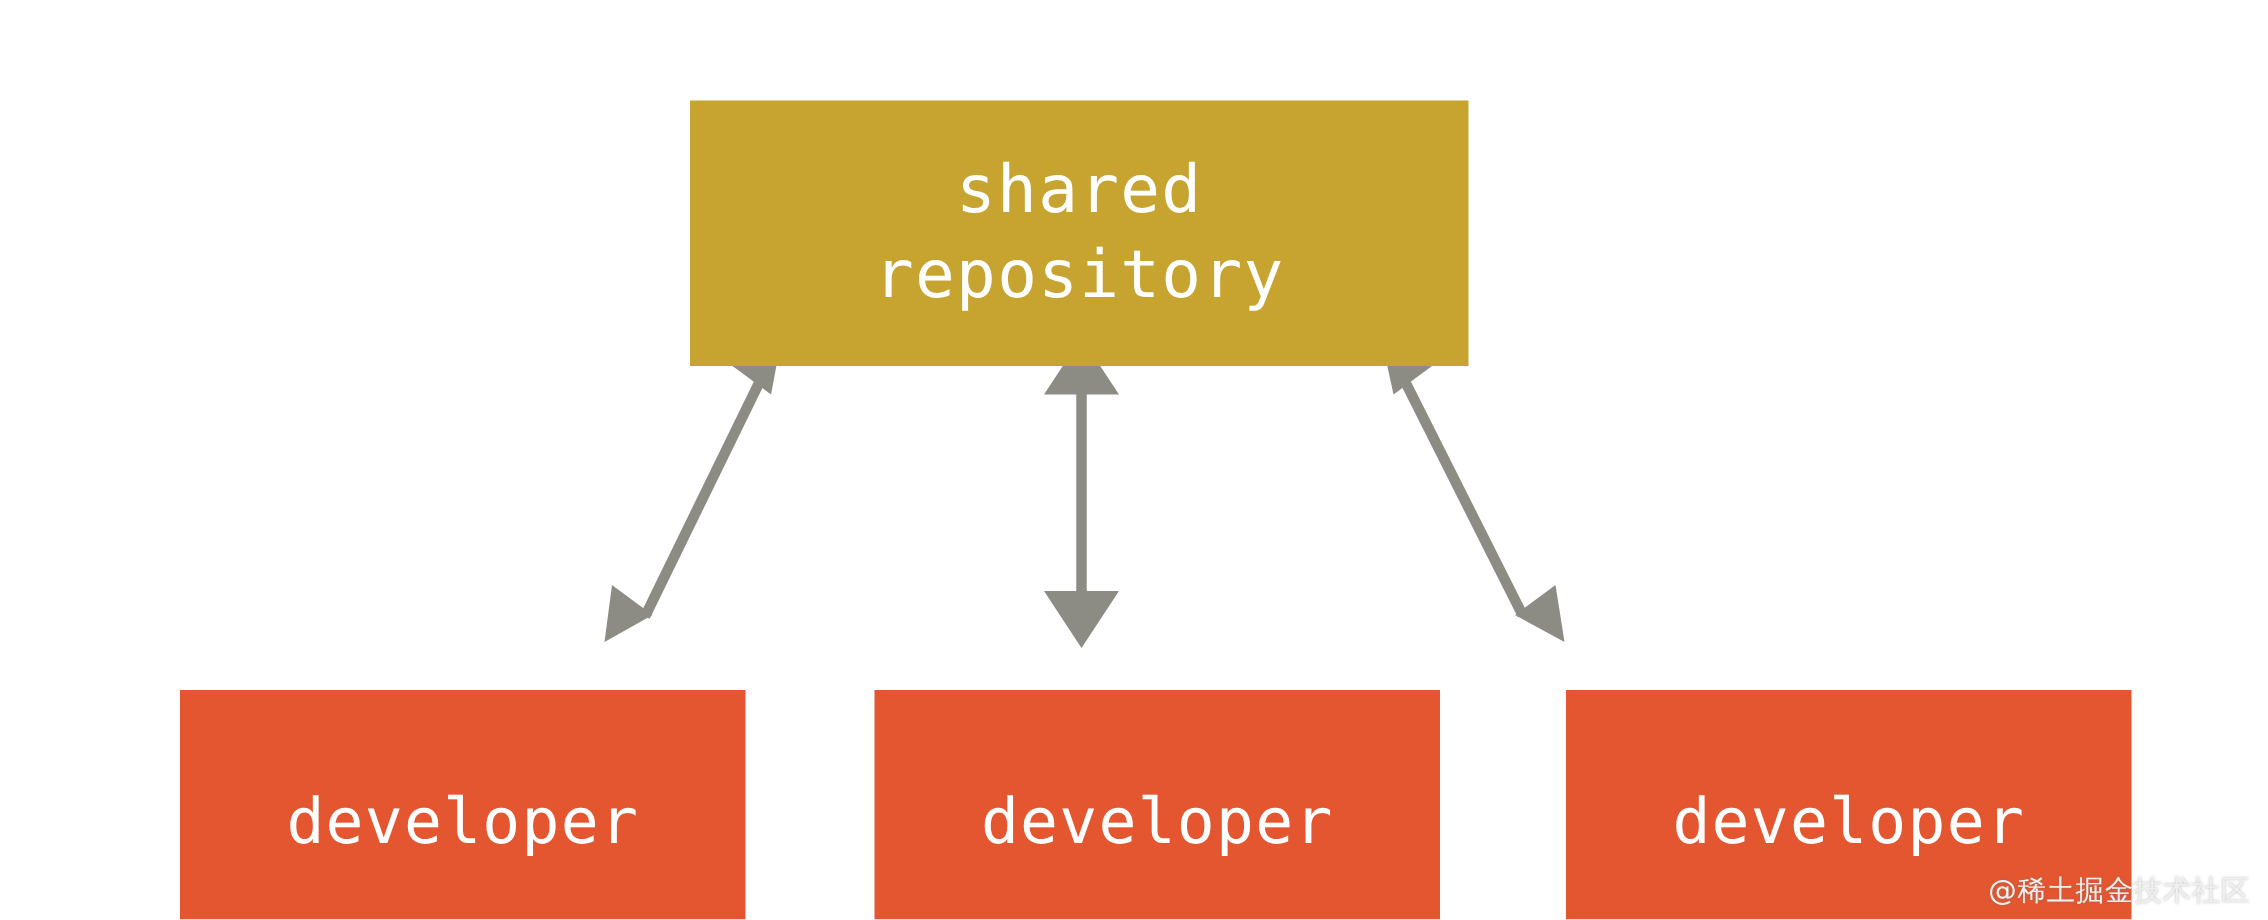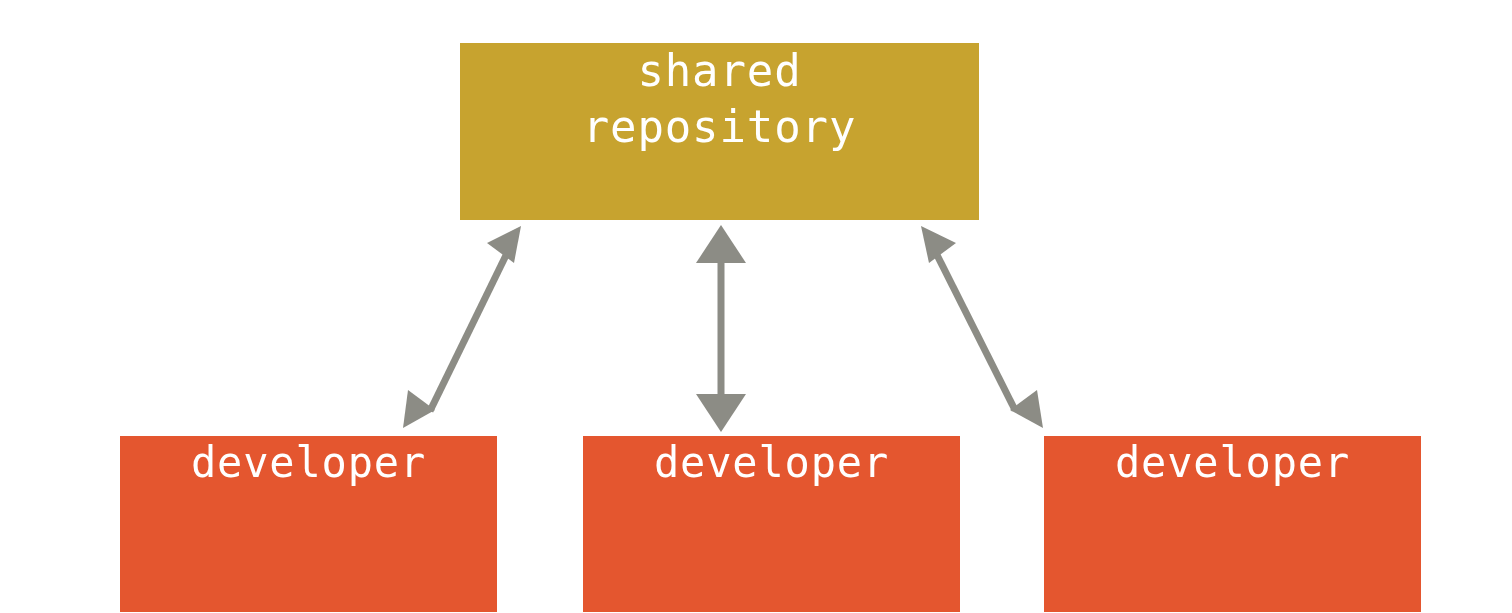--- a/index.html
+++ b/index.html
@@ -11,26 +11,28 @@
     position: relative;
     width: 1512px;
     height: 613px;
     background: #ffffff;
     overflow: hidden;
     font-family: "DejaVu Sans Mono", "Liberation Mono", monospace;
   }
   .node {
     position: absolute;
     display: flex;
+    align-items: center;
     justify-content: center;
     text-align: center;
     color: #ffffff;
     letter-spacing: 0.02em;
     line-height: 1.28;
     box-sizing: border-box;
+    margin-top: 24px;
   }
   #repo-node {
     left: 460px;
     top: 43px;
     width: 519px;
     height: 177px;
     background: #c7a32f;
     font-size: 44px;
   }
   #repo-node .node-label {
@@ -102,14 +104,15 @@
   </div>
 
   <div id="dev-node-2" class="node dev-node">
     <span class="node-label">developer</span>
   </div>
 
   <div id="dev-node-3" class="node dev-node">
     <span class="node-label">developer</span>
   </div>
 
+  <div id="watermark">@稀土掘金技术社区</div>
 
 </div>
 
 </body></html>

